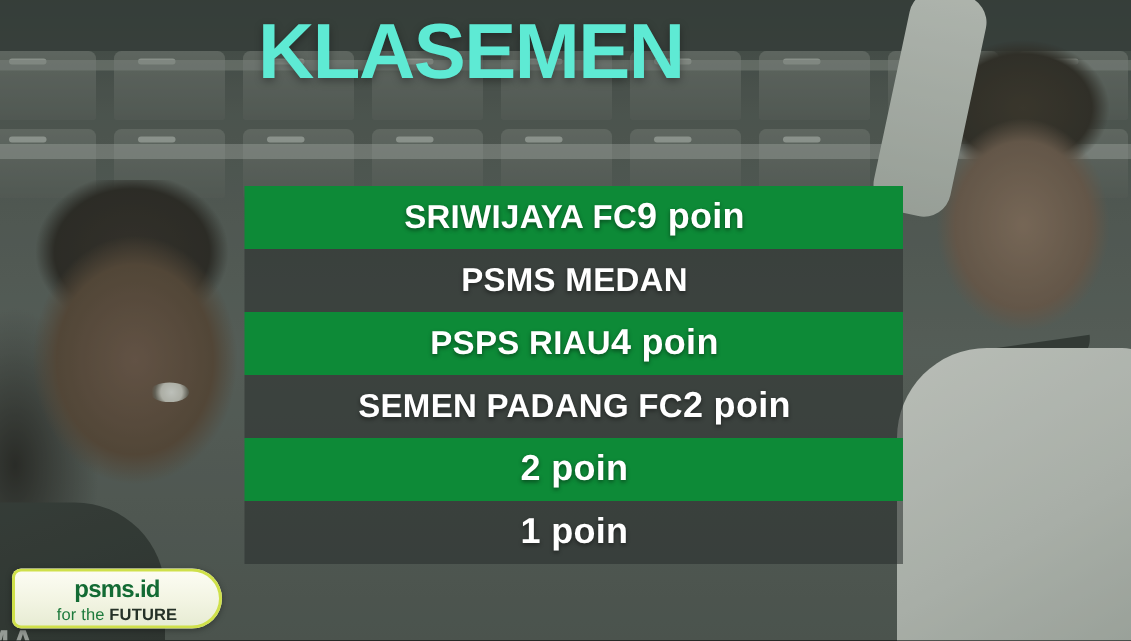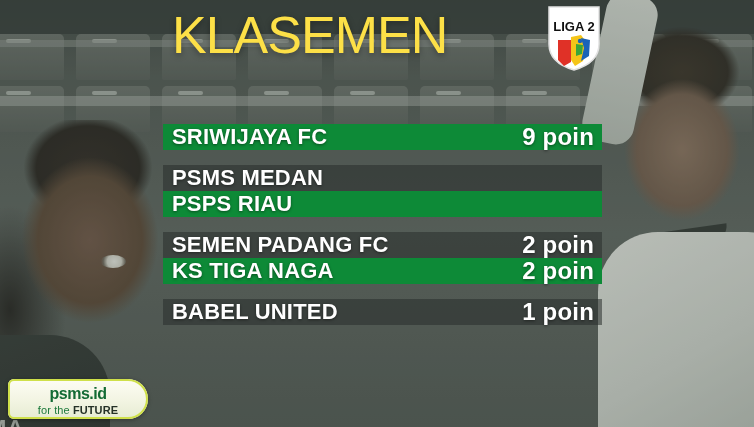--- a/index.html
+++ b/index.html
@@ -67,37 +67,37 @@
   .player-right .arm{
     position:absolute;left:-2px;top:-6px;width:52px;height:150px;
     background:linear-gradient(180deg,#d9dcd6,#b9beb7);transform:rotate(12deg);border-radius:18px;
   }
 
   
   .bg-wash{position:absolute;inset:0;background:rgba(74,86,76,.30);}
 
   
   .title{
-    position:absolute;left:172px;top:6px;color:#fde047;font-weight:400;
+    position:absolute;left:172px;top:6px;color:#5eead4;font-weight:700;
     font-size:52px;line-height:58px;letter-spacing:-1px;
     text-shadow:0 2px 6px rgba(0,0,0,.35);
   }
 
   
   .shield{position:absolute;left:546px;top:4px;width:56px;height:68px;}
   .shield svg{display:block;}
 
   
   .table{position:absolute;left:163px;top:124px;width:439px;}
   .row{
-    position:relative;height:26px;display:flex;align-items:center;
-    justify-content:space-between;padding:0 8px 0 9px;box-sizing:border-box;
+    position:relative;height:42px;display:flex;align-items:center;
+    justify-content:center;padding:0 8px 0 9px;box-sizing:border-box;
   }
   .row.alt{background:#0d8a37;}
-  .row.plain{background:rgba(40,46,43,.55);margin-top:15px;}
+  .row.plain{background:rgba(40,46,43,.55);}
   .team{
     color:#fff;font-weight:700;font-size:22px;letter-spacing:.2px;
     text-shadow:0 1px 3px rgba(0,0,0,.45);white-space:nowrap;
   }
   .pts{
     color:#fff;font-weight:700;font-size:24px;letter-spacing:.2px;
     text-shadow:0 1px 3px rgba(0,0,0,.45);white-space:nowrap;
   }
 
   
@@ -189,53 +189,41 @@
       <div class="arm"></div>
       <div class="collar"></div>
       <div class="shirt"></div>
     </div>
 
     <div class="bg-wash"></div>
   </div>
 
   <div class="title">KLASEMEN</div>
 
-  <div class="shield">
-    <svg width="56" height="68" viewBox="0 0 56 68">
-      <path d="M3 3 H53 V40 C53 54 42 62 28 66 C14 62 3 54 3 40 Z" fill="#ffffff" stroke="#e2e2e2" stroke-width="1.5"></path>
-      <text x="28" y="27" font-family="Liberation Sans, sans-serif" font-size="13" font-weight="700" fill="#111" text-anchor="middle">LIGA 2</text>
-      <path d="M12 36 h13 v22 l-7 4 -6 -6 Z" fill="#e03127"></path>
-      <path d="M25 33 l10 -2 6 8 -4 18 -8 5 -4 -6 Z" fill="#f5c518"></path>
-      <path d="M35 34 l9 2 -1 16 -8 5 3 -13 Z" fill="#1a63b8"></path>
-      <path d="M30 40 l7 1 -1 9 -6 2 Z" fill="#3aa53a"></path>
-      <circle cx="34" cy="37" r="2.2" fill="#1a63b8"></circle>
-    </svg>
-  </div>
 
   <div class="table" id="standings">
       <div class="row alt">
         <div class="team">SRIWIJAYA FC</div>
         <div class="pts">9 poin</div>
       </div>
       <div class="row plain">
         <div class="team">PSMS MEDAN</div>
       </div>
       <div class="row alt">
         <div class="team">PSPS RIAU</div>
+        <div class="pts">4 poin</div>
       </div>
       <div class="row plain">
         <div class="team">SEMEN PADANG FC</div>
         <div class="pts">2 poin</div>
       </div>
       <div class="row alt">
-        <div class="team">KS TIGA NAGA</div>
         <div class="pts">2 poin</div>
       </div>
       <div class="row plain">
-        <div class="team">BABEL UNITED</div>
         <div class="pts">1 poin</div>
       </div>
     </div>
 
   <div class="wm">
     <div class="wm-main">psms.id</div>
     <div class="wm-sub">
       <span class="a">for the </span><span class="b">FUTURE</span>
     </div>
   </div>

